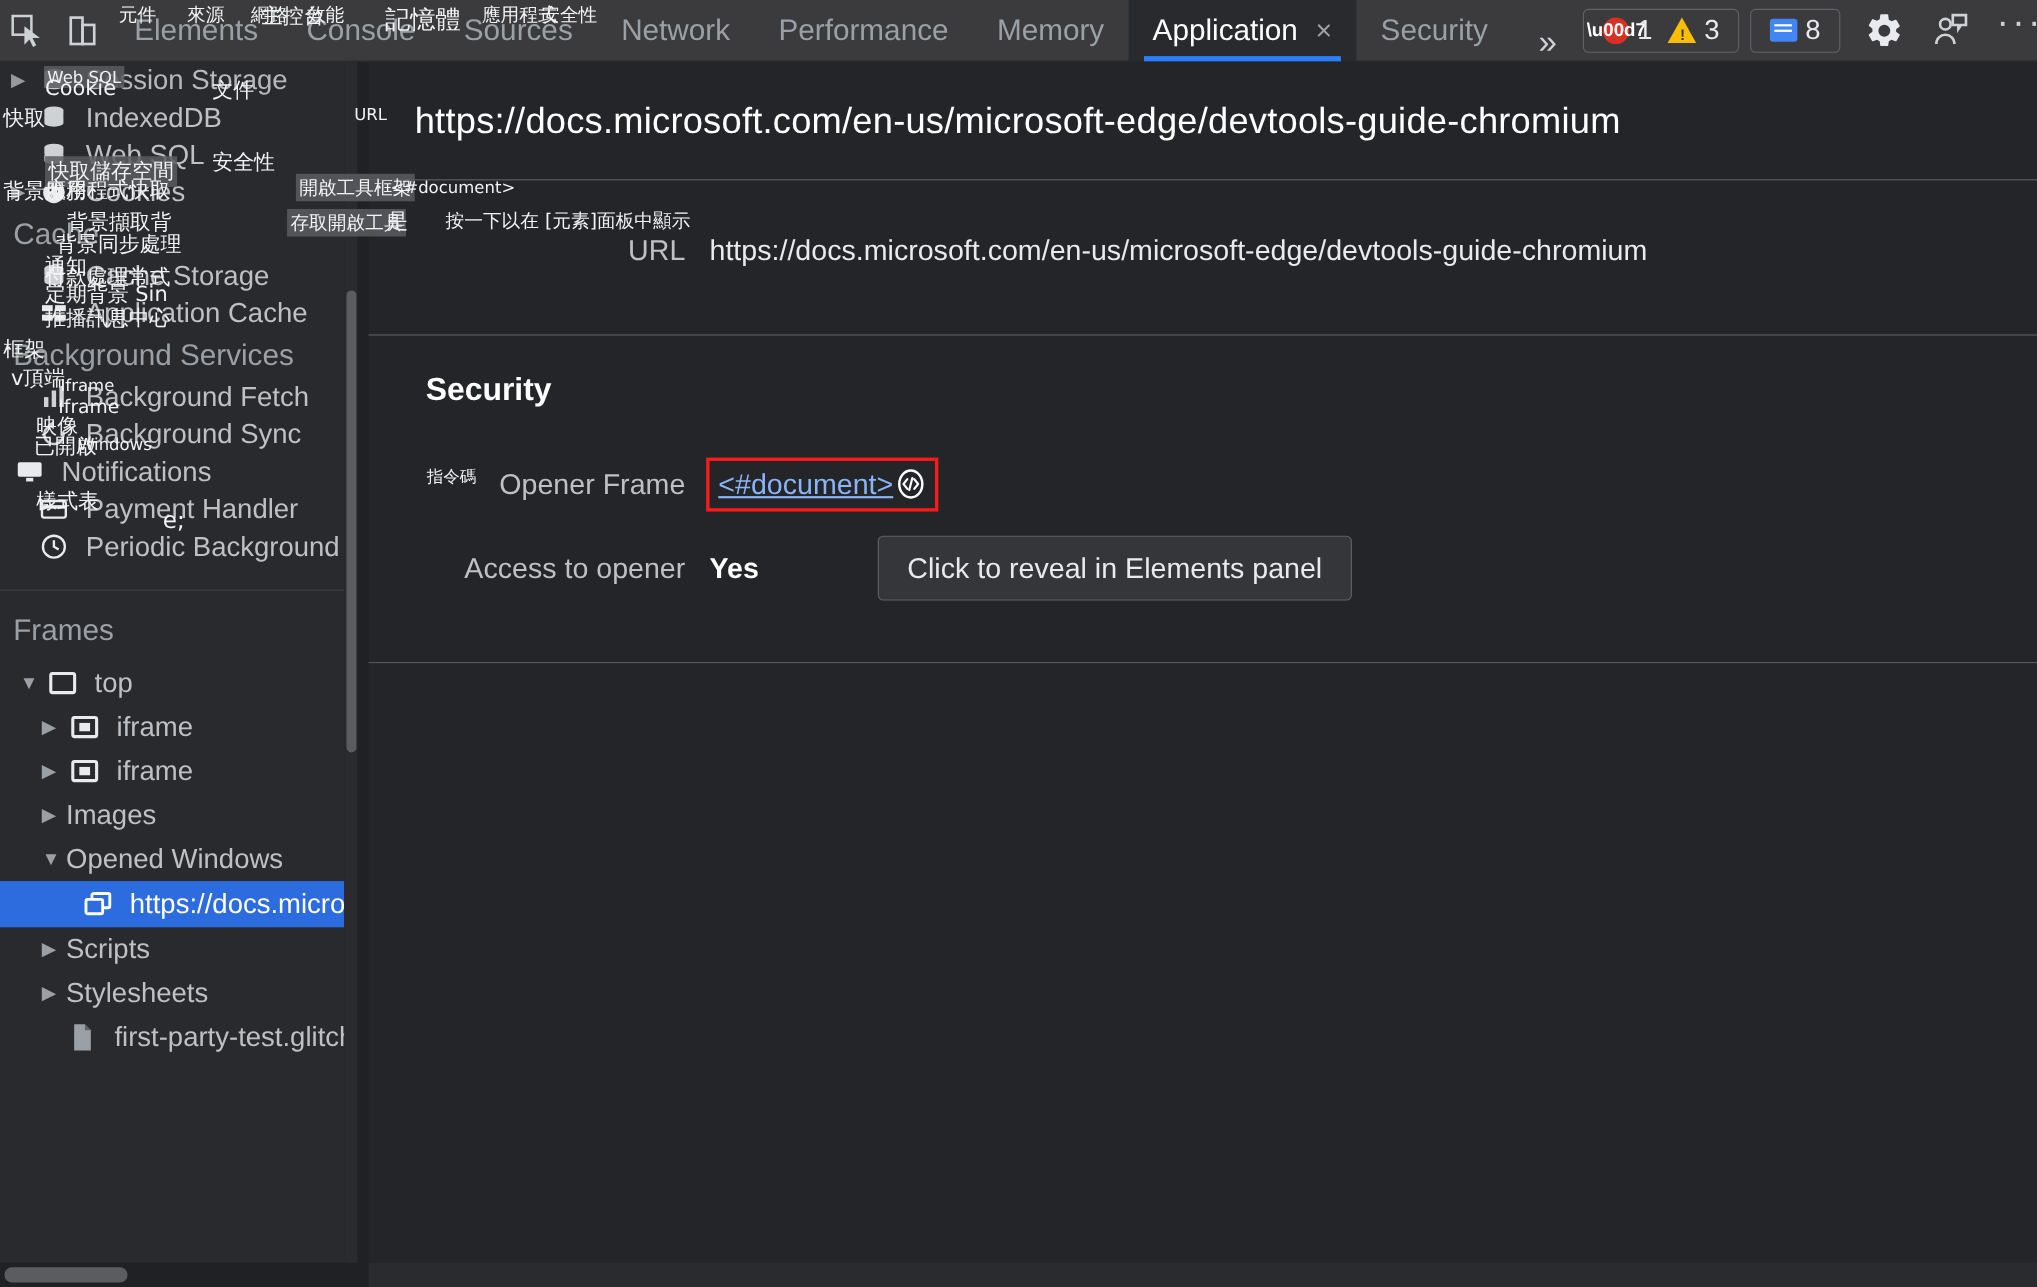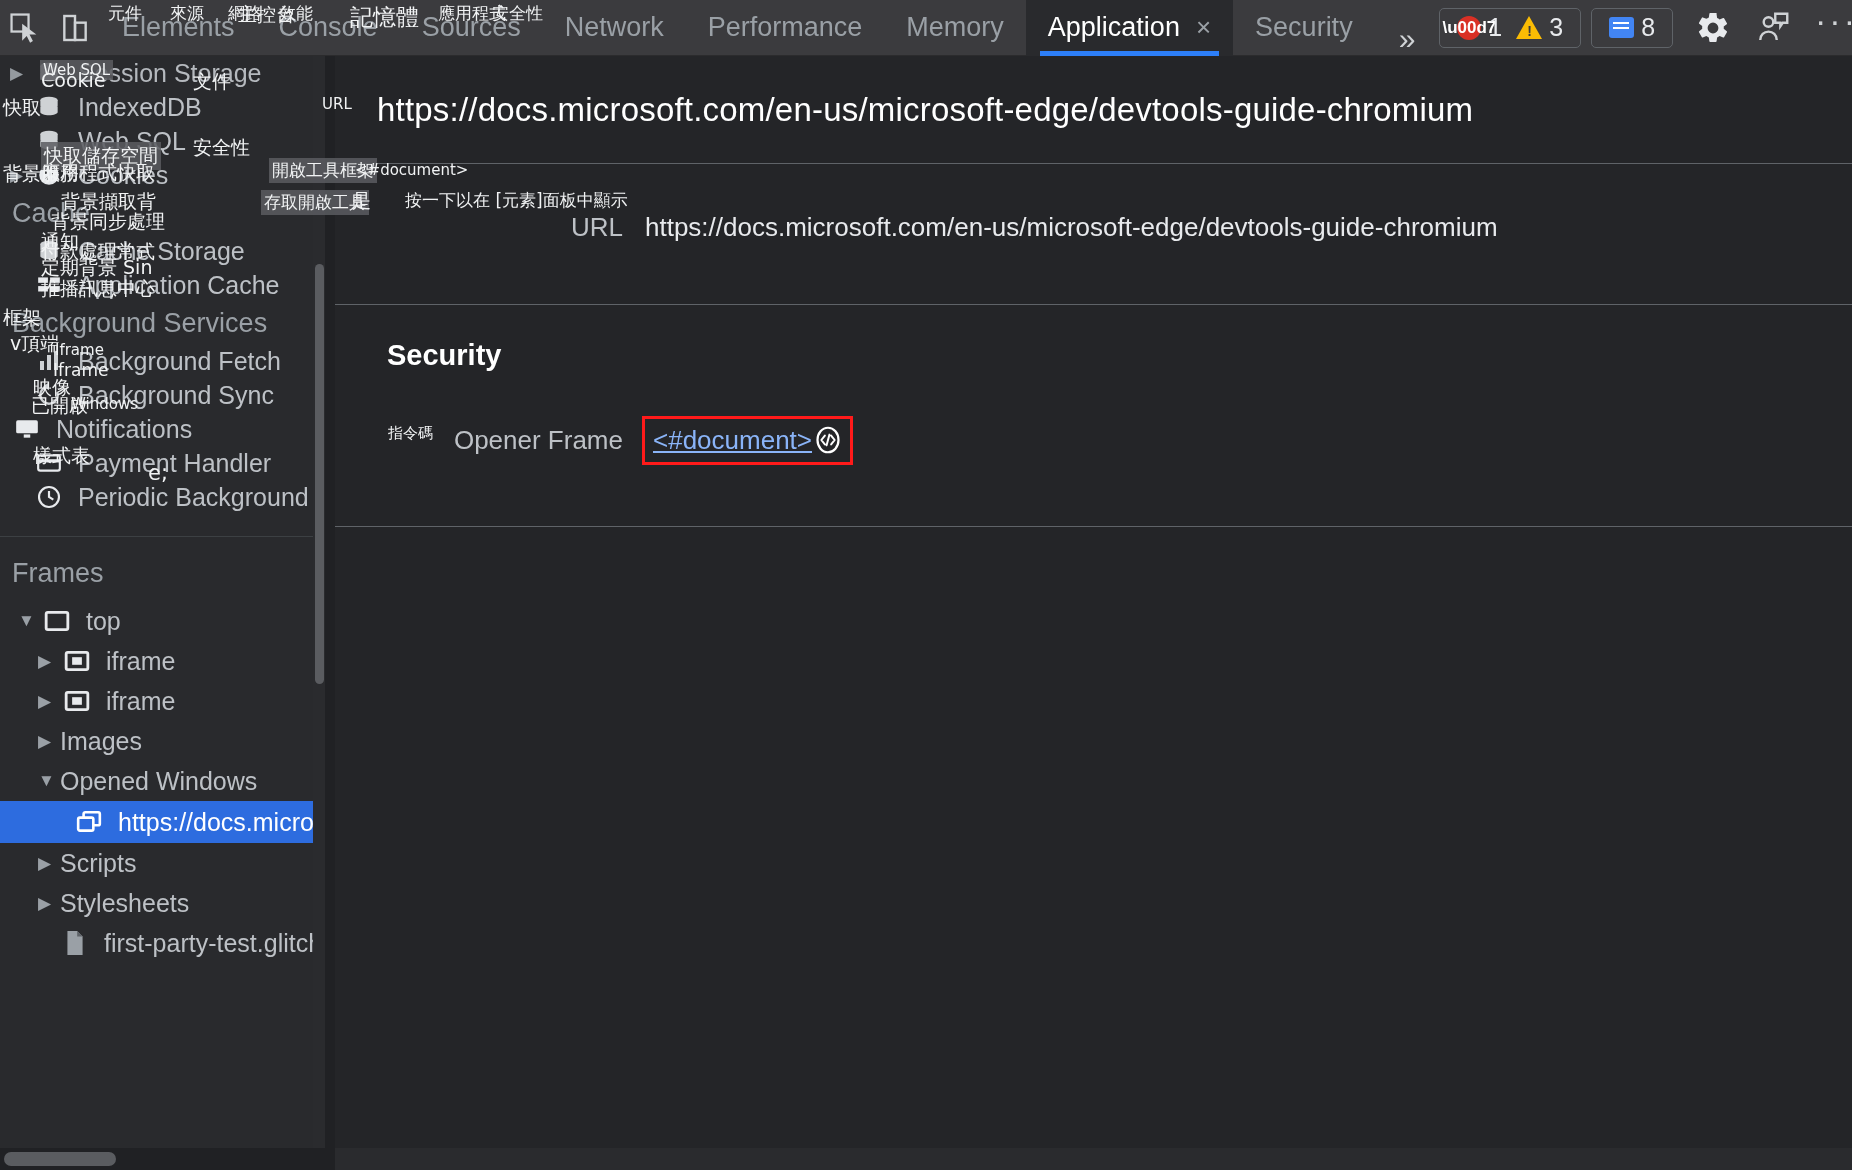--- a/index.html
+++ b/index.html
@@ -486,20 +486,25 @@
             <span class="link-doc">&lt;#document&gt;</span>
             <span class="code-ico">
               <svg width="28" height="28" viewBox="0 0 24 24">
                 <ellipse cx="12" cy="12" rx="9" ry="10.5" fill="none" stroke="#ffffff" stroke-width="1.9"></ellipse>
                 <path d="M9.3 8.2L6.3 12l3 3.8M14.7 8.2l3 3.8-3 3.8M13.2 7.4l-2.4 9.2" fill="none" stroke="#ffffff" stroke-width="1.7" stroke-linecap="round" stroke-linejoin="round"></path>
               </svg>
             </span>
           </div>
         </div>
 
+        <div class="kv-row" style="min-height:76px;">
+          <div class="kv-key">Access to opener</div>
+          <div class="kv-val white">Yes</div>
+          <button class="reveal-btn">Click to reveal in Elements panel</button>
+        </div>
 
       </div>
     </div>
 
     <div class="main-empty" style="height:680px;"></div>
   </div>
 
   <div class="hbar-track">
     <div class="hbar-thumb"></div>
   </div>

